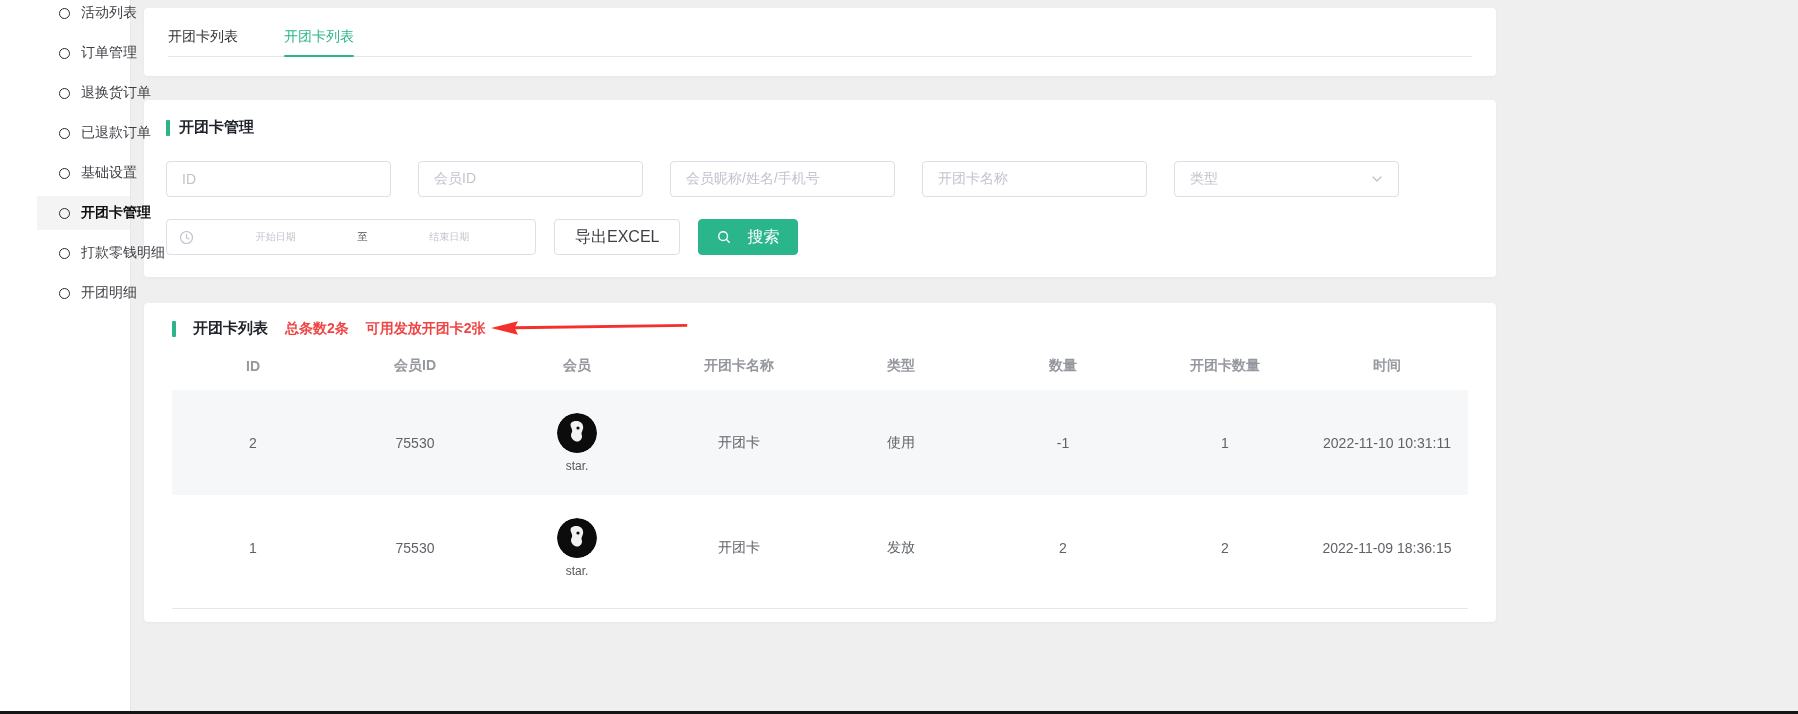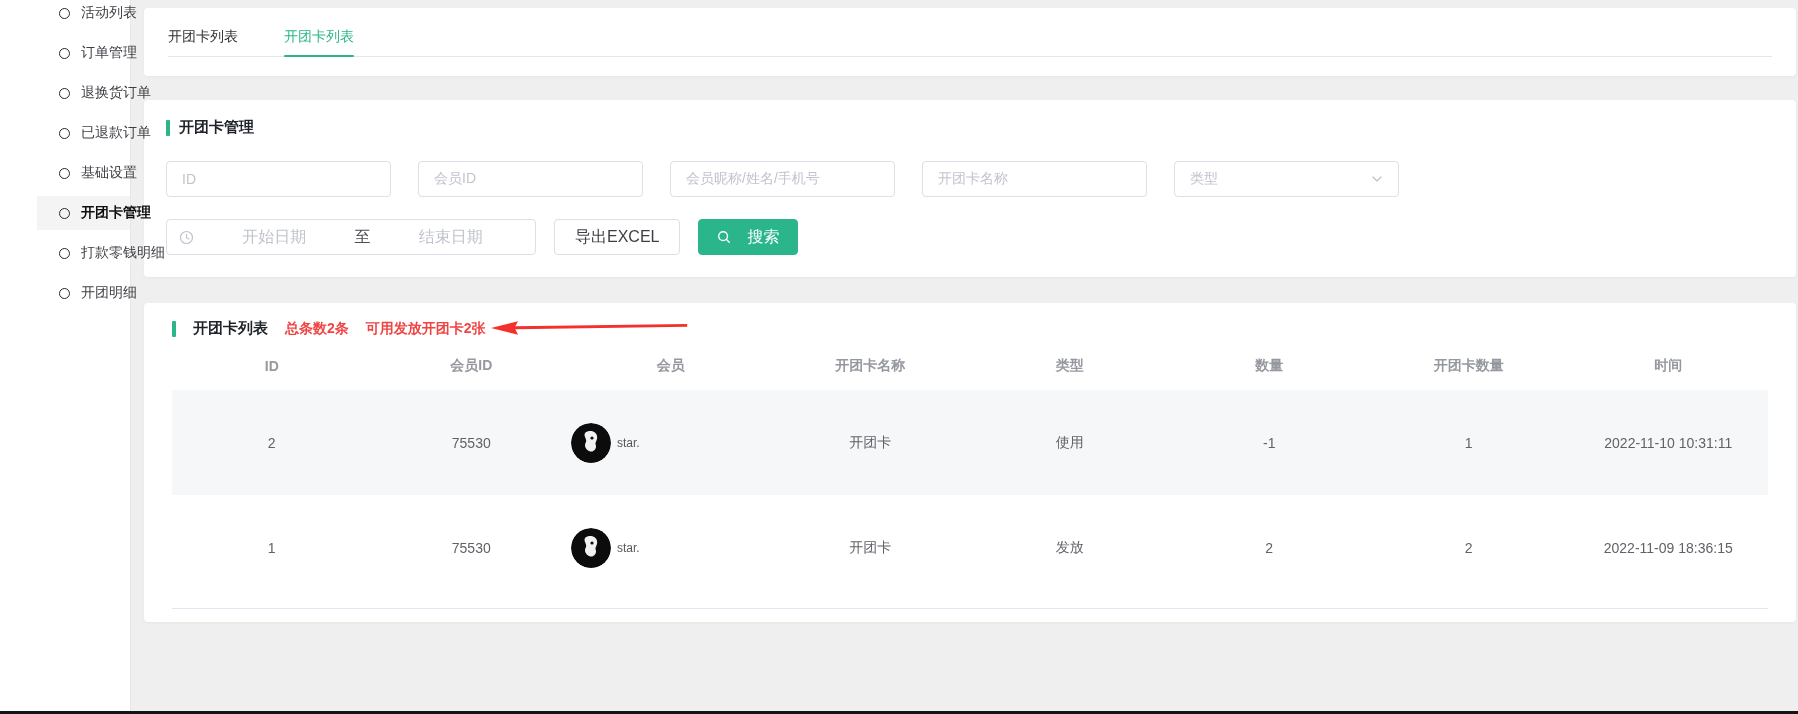--- a/index.html
+++ b/index.html
@@ -24,21 +24,21 @@
     font-size:14px; color:#3c3f43; cursor:pointer; white-space:nowrap;
   }
   .side-item:first-child { margin-top:-4px; }
   .side-item .dot {
     width:11px; height:11px; border:1.6px solid #2b2b2b; border-radius:50%; flex:none;
   }
   .side-item.active { background:#f4f4f5; font-weight:bold; color:#0f0f0f; }
 
   
   .card {
-    position:absolute; left:144px; width:1652px;
+    position:absolute; left:144px; width:1352px;
     background:#ffffff; border-radius:4px;
     box-shadow:0 1px 3px rgba(0,0,0,0.04);
   }
   #tabs-card { top:8px; height:68px; }
   #filter-card { top:100px; height:177px; }
   #list-card { top:303px; height:319px; }
 
   
   .tabs {
     margin:0 24px; padding-top:20px;
@@ -70,21 +70,21 @@
     border:1px solid #dcdfe6; border-radius:4px; background:#fff;
     display:flex; align-items:center; padding:0 15px;
     font-size:14px; color:#c0c4cc; cursor:text;
   }
   .f-select { cursor:pointer; justify-content:space-between; }
   .filter-row2 { display:flex; gap:18px; margin:22px 0 0 22px; }
   .date-range {
     width:370px; height:36px;
     border:1px solid #dcdfe6; border-radius:4px; background:#fff;
     display:flex; align-items:center; padding:0 12px; gap:8px;
-    font-size:16px; color:#c0c4cc; cursor:pointer;
+    font-size:10px; color:#c0c4cc; cursor:pointer;
   }
   .date-range .dr-start, .date-range .dr-end { flex:1; text-align:center; }
   .date-range .dr-sep { color:#4a4d52; flex:none; }
   .btn {
     height:36px; padding:0 20px;
     border:1px solid #dcdfe6; border-radius:4px; background:#fff;
     font-size:16px; color:#3c3f43; cursor:pointer;
     display:flex; align-items:center; justify-content:center;
     font-family:"Liberation Sans", sans-serif;
   }
@@ -105,21 +105,21 @@
   .annotation-arrow { position:absolute; left:346px; top:16px; width:200px; height:18px; }
 
   .table { margin:4px 28px 0; }
   .thead, .trow {
     display:grid; grid-template-columns:repeat(8, 1fr);
     align-items:center; text-align:center;
   }
   .thead { height:48px; font-size:14px; font-weight:bold; color:#95989e; }
   .trow { height:105px; font-size:14px; color:#5f6368; }
   .trow.striped { background:var(--stripe); }
-  .member-cell { display:flex; flex-direction:row; align-items:center; gap:6px; }
+  .member-cell { display:flex; flex-direction:column; align-items:center; gap:6px; }
   .avatar { width:40px; height:40px; border-radius:50%; overflow:hidden; flex:none; }
   .member-name { font-size:12px; color:#55585d; }
   .table-bottom-line { margin:8px 28px 0; border-top:1px solid #e6e6f2; }
 
   
   .screen-bottom-edge {
     position:absolute; left:0; bottom:0; width:1798px; height:3px; background:#151515; z-index:5;
   }
 </style>
 </head>

